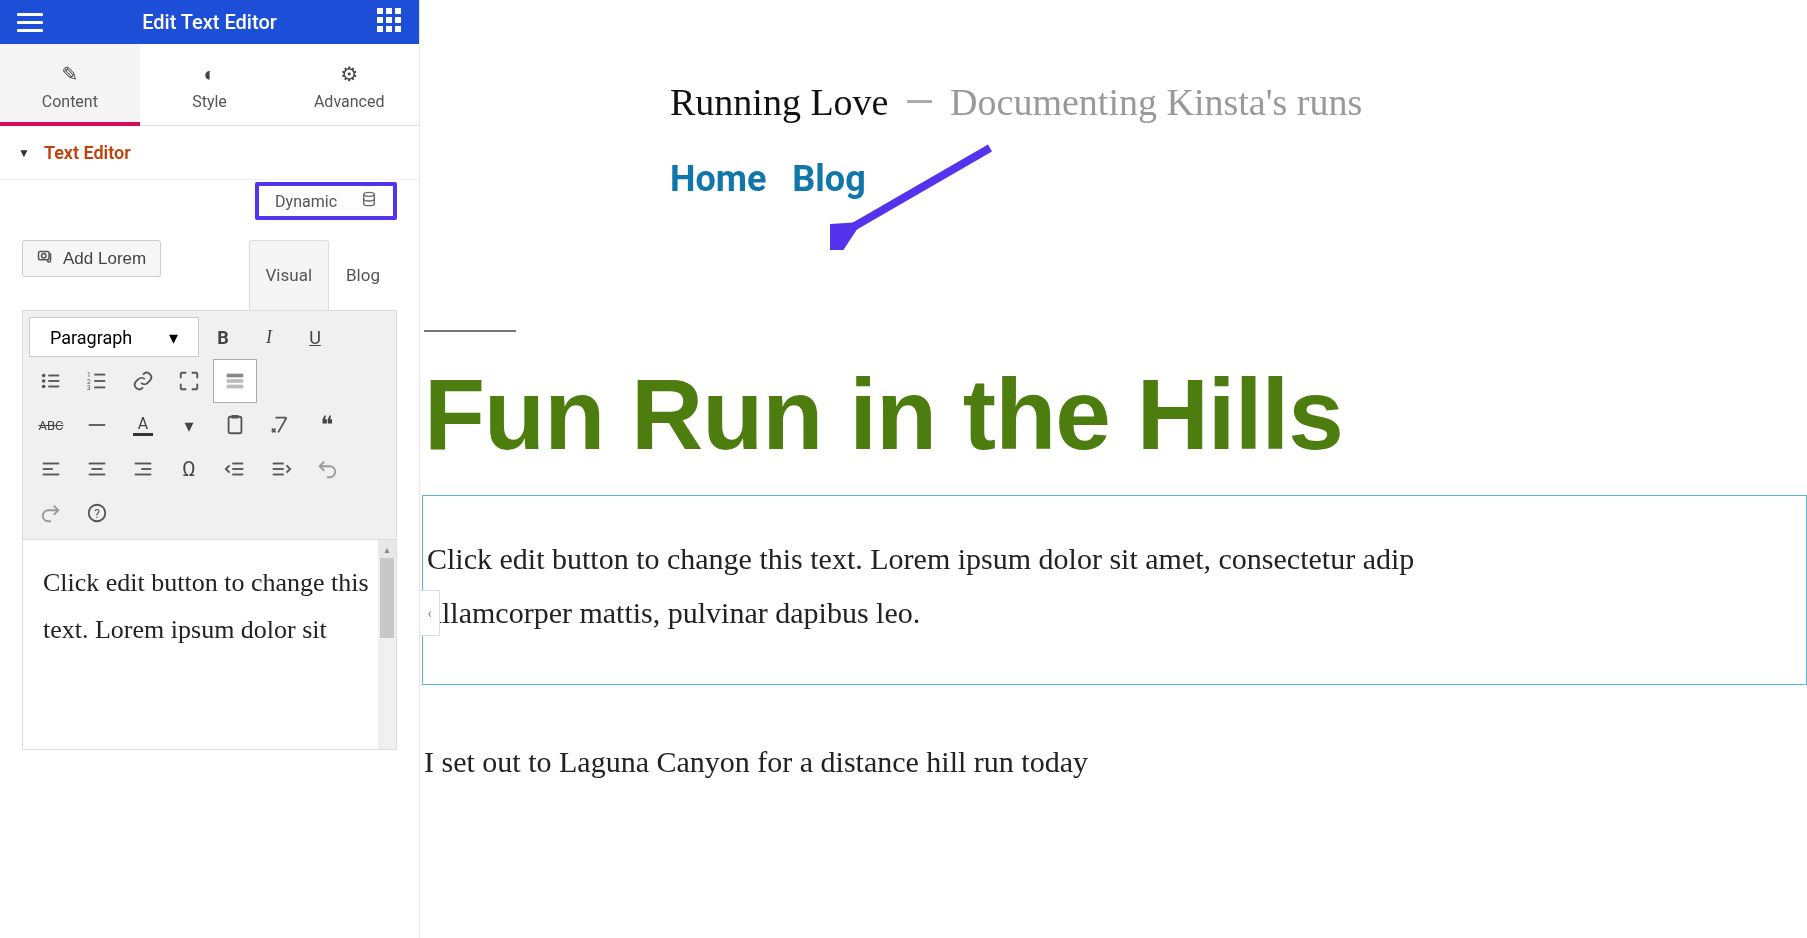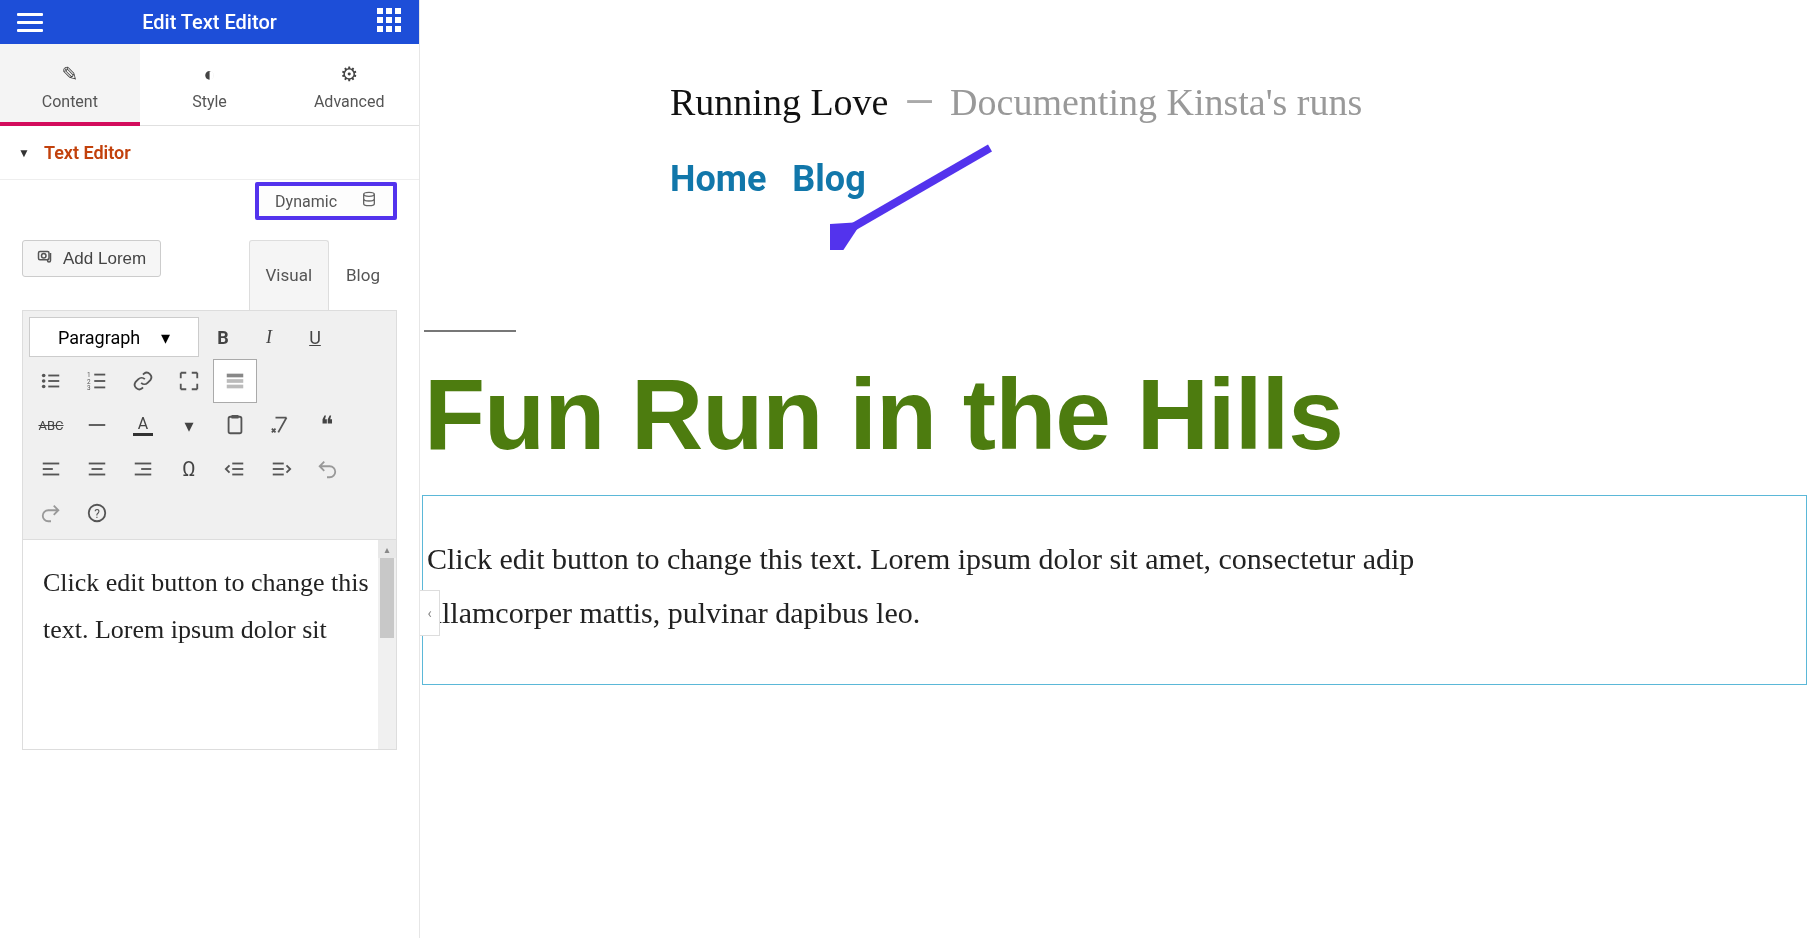--- a/index.html
+++ b/index.html
@@ -35,21 +35,21 @@
 
   .add-media-btn { margin-top: 40px; border:1px solid #ccc; background:#f6f6f6; color:#444; font-size:17px; padding:6px 14px; display:inline-flex; align-items:center; gap:8px; cursor:pointer; border-radius:3px;}
   .add-media-btn .am-icon { font-size:17px; }
 
   .editor-tabs { float:right; display:flex; margin-top: 40px; }
   .etab { padding:24px 16px; font-size:17px; color:#555; cursor:pointer; border:1px solid transparent; }
   .etab.active { background:#f5f5f5; border:1px solid #ddd; border-bottom:none; border-radius:3px 3px 0 0; }
 
   .toolbar { clear:both; margin-top:10px; background:#f0f0f0; border:1px solid #ddd; padding:4px 6px; }
   .toolbar-row { display:flex; flex-wrap:wrap; align-items:center; gap:2px; }
-  .format-select { background:#fff; border:1px solid #ccc; height:40px; font-size:18px; padding:0 28px; width:170px; cursor:pointer; display:flex; align-items:center; justify-content:space-between;}
+  .format-select { background:#fff; border:1px solid #ccc; height:40px; font-size:18px; padding:0 20px; width:170px; cursor:pointer; display:flex; align-items:center; justify-content:space-between;}
   .tbtn { width:44px; height:44px; display:flex; align-items:center; justify-content:center; font-size:18px; color:#444; cursor:pointer; border:1px solid transparent; }
   .tbtn.selected { border:1px solid #aaa; background:#fff;}
   .tbtn svg { width:22px; height:22px; fill:#555; }
 
   .editor-body { background:#fff; border:1px solid #ddd; border-top:none; height:210px; overflow:hidden; position:relative;}
   .editor-text { padding:20px; font-family: Georgia, "Times New Roman", serif; font-size:26px; line-height:1.8; color:#222; }
   .editor-scroll { position:absolute; right:0; top:0; bottom:0; width:18px; background:#f0f0f0;}
   .editor-scroll-thumb-up{position:absolute;top:0;left:0;right:0;height:18px;background:#e8e8e8;display:flex;align-items:center;justify-content:center;font-size:10px;color:#888;}
   .editor-scroll-thumb{position:absolute;top:18px;left:2px;right:2px;height:80px;background:#c8c8c8;}
 
@@ -325,17 +325,18 @@
 
     <div style="margin-left:-250px; padding-left:4px;">
       <div class="hr-short"></div>
       <h1 class="page-heading">Fun Run in the Hills</h1>
 
       <div class="editable-block">
         <div class="body-text">Click edit button to change this text. Lorem ipsum dolor sit amet, consectetur adip</div>
         <div class="body-text">ullamcorper mattis, pulvinar dapibus leo.</div>
       </div>
 
+      <div class="body-text2">I set out to Laguna Canyon for a distance hill run today</div>
     </div>
 
   </div>
 
 </div>
 
 </body></html>

